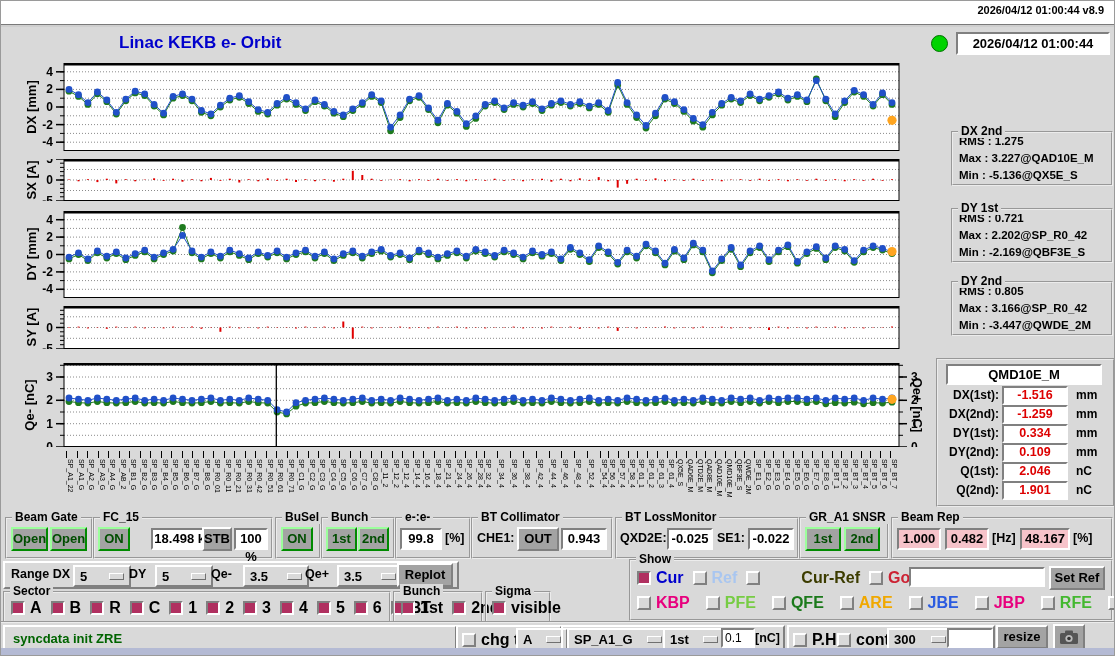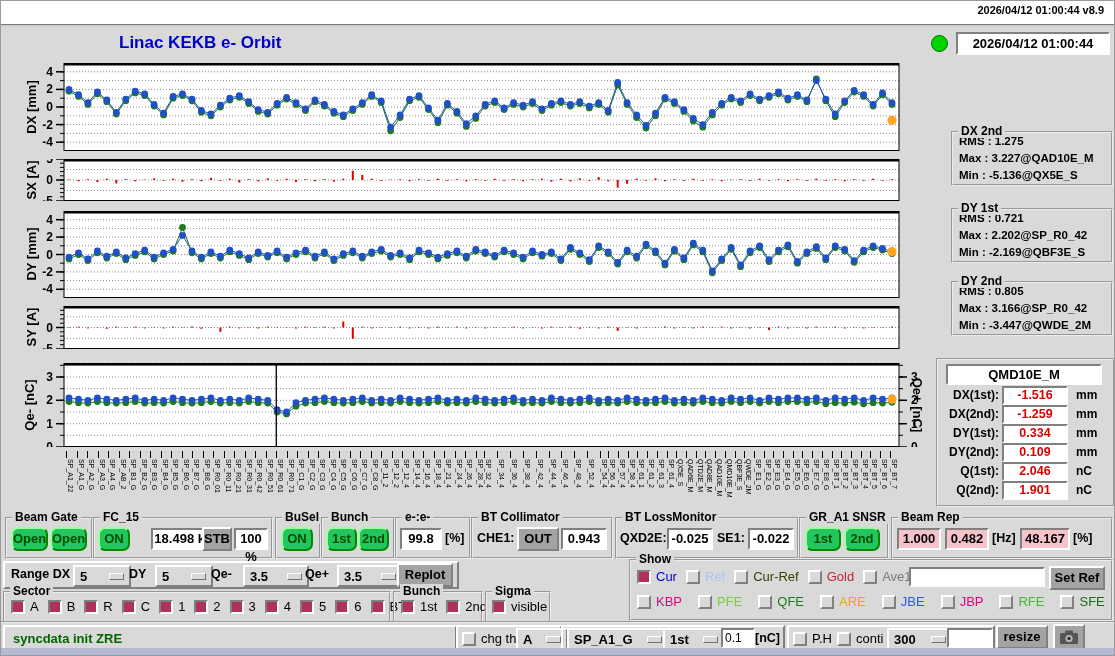--- a/index.html
+++ b/index.html
@@ -47,36 +47,36 @@
         transform:translate(-50%,-50%) rotate(90deg);}
   #bpmband{position:absolute;left:63px;top:424px;width:835px;height:62px;overflow:hidden;}
   .bpm{position:absolute;top:8px;font-size:7px;color:#000;white-space:nowrap;
        transform:rotate(90deg);transform-origin:0 0;letter-spacing:0;}
   .bt{position:absolute;top:0;width:1px;height:7px;background:#000;}
 
   
   .btn{display:inline-block;position:absolute;height:20px;line-height:20px;text-align:center;
        font-size:13px;font-weight:bold;background:#a3a3a3;
        border:2px solid;border-color:#ffffff #808080 #808080 #ffffff;cursor:default;}
-  .btn.green{background:#22c55e;color:#004d00;border-color:#9cff9c #008a00 #008a00 #9cff9c;border-radius:7px;}
+  .btn.green{background:#a3a3a3;color:#004d00;border-color:#9cff9c #008a00 #008a00 #9cff9c;}
   .vbox{display:inline-block;position:absolute;height:18px;line-height:18px;text-align:center;
        font-size:13px;font-weight:bold;background:#ffffff;color:#000;
        border:2px solid;border-color:#808080 #ffffff #ffffff #808080;}
   .vbox.pink{background:#f6c3ca;}
   .slab{position:absolute;font-size:12.5px;font-weight:bold;color:#000;white-space:nowrap;}
   .dd{position:absolute;height:18px;background:#d9d9d9;display:flex;align-items:center;
       padding:0 5px;font-size:13px;font-weight:bold;
       border:2px solid;border-color:#ffffff #808080 #808080 #ffffff;}
   .ddind{width:13px;height:5px;margin-left:auto;background:#d9d9d9;
       border:1px solid;border-color:#ffffff #707070 #707070 #ffffff;}
   .cbitem{display:inline-flex;align-items:center;gap:5px;margin-right:9px;}
   .cbind{width:10px;height:10px;flex:none;background:#d9d9d9;
       border:2px solid;border-color:#ffffff #808080 #808080 #ffffff;}
   .cbind.on{background:#b03060;border-color:#808080 #ffffff #ffffff #808080;}
-  .cblab{font-size:13px;font-weight:normal;color:#000;white-space:nowrap;}
+  .cblab{font-size:16px;font-weight:bold;color:#000;white-space:nowrap;}
   .frame{position:absolute;border:2px solid;border-color:#ffffff #808080 #808080 #ffffff;}
   .inputbox{position:absolute;background:#fff;border:2px solid;
       border-color:#808080 #ffffff #ffffff #808080;font-size:12px;height:16px;
       font-family:"Liberation Sans",sans-serif;padding:0 2px;}
   .statusmsg{position:absolute;left:8px;top:4px;font-size:13px;font-weight:bold;color:#006400;}
 </style>
 </head>
 <body>
 
 <div id="app">
@@ -1336,21 +1336,21 @@
           <span class="cbitem">
             <span class="cbind on"></span>
             <span class="cblab" style="color: rgb(0, 0, 204);">Cur</span>
           </span>
           <span class="cbitem">
             <span class="cbind"></span>
             <span class="cblab" style="color: rgb(169, 198, 240);">Ref</span>
           </span>
           <span class="cbitem">
             <span class="cbind"></span>
-            <span class="cblab" style="color: rgb(60, 60, 0);">Cur-Ref</span>
+            <span class="cblab" style="color: rgb(60, 60, 0); margin-left: 36px;">Cur-Ref</span>
           </span>
           <span class="cbitem">
             <span class="cbind"></span>
             <span class="cblab" style="color: rgb(204, 34, 51);">Gold</span>
           </span>
           <span class="cbitem">
             <span class="cbind"></span>
             <span class="cblab" style="color: rgb(122, 122, 122);">Ave10</span>
           </span>
         </div>

